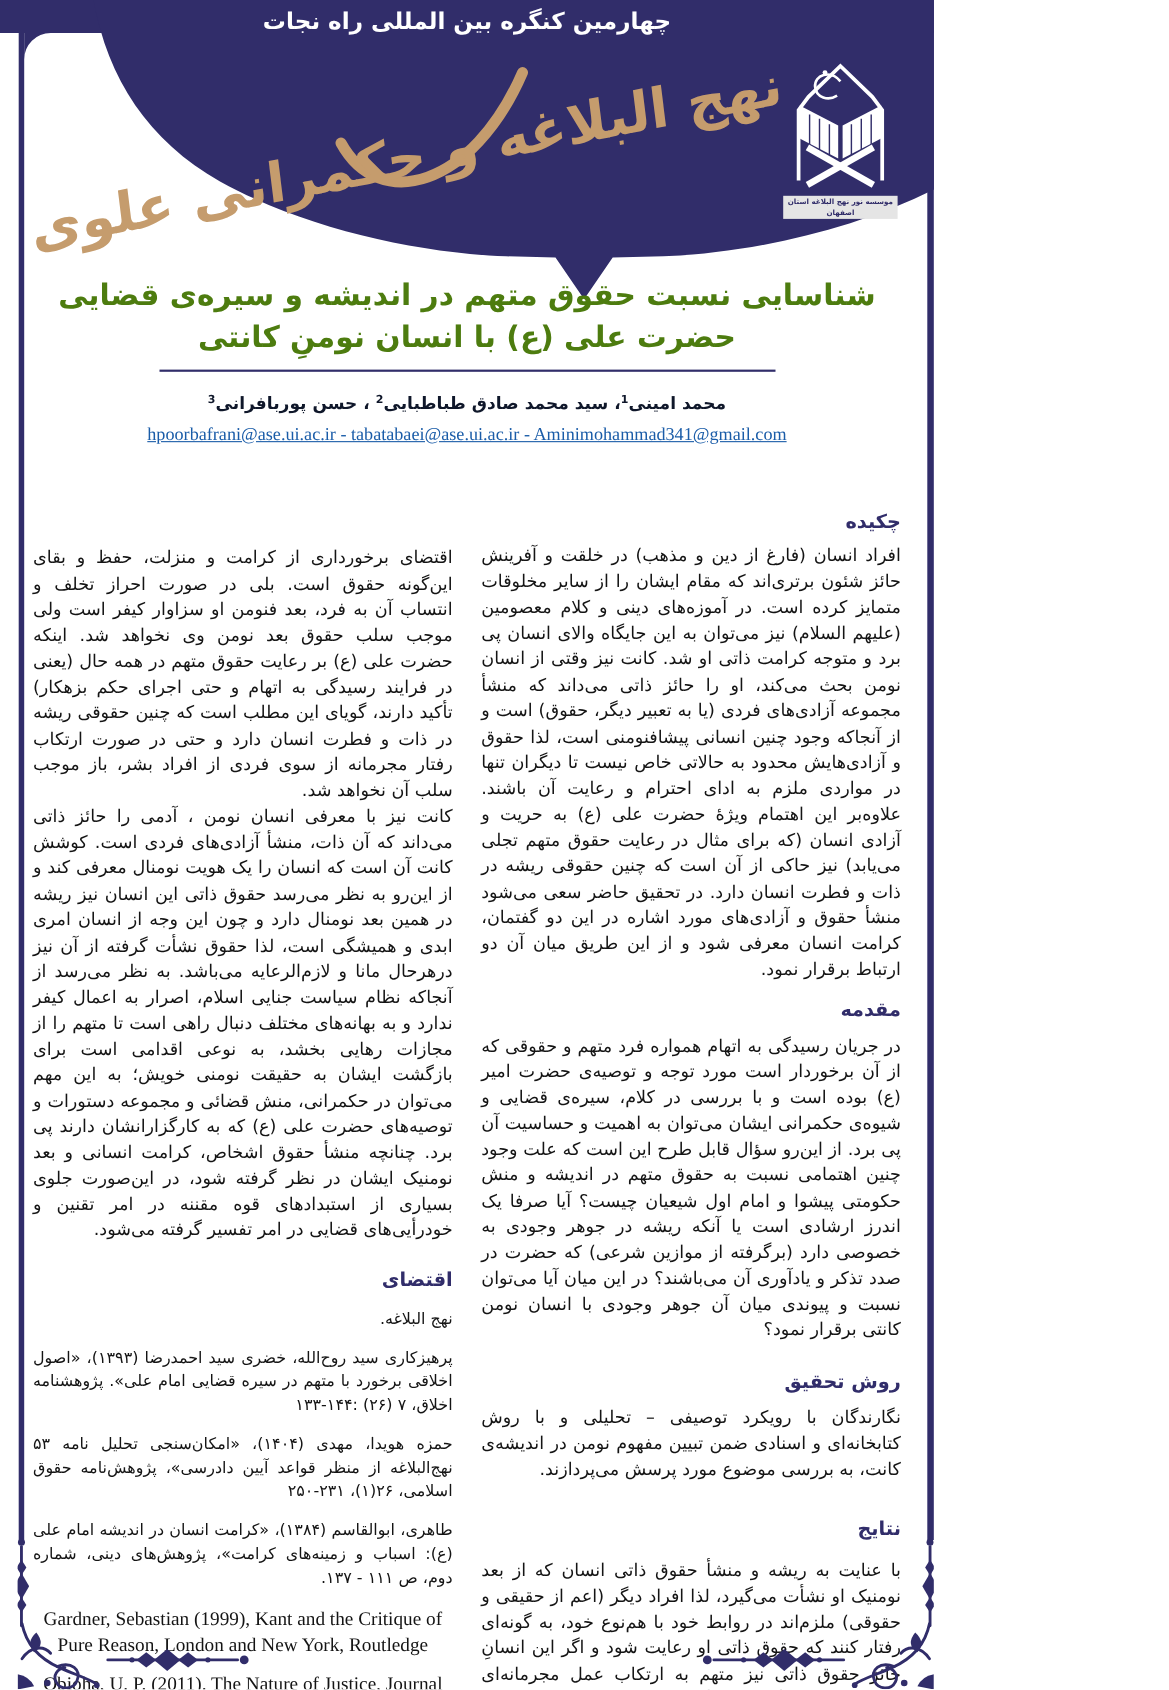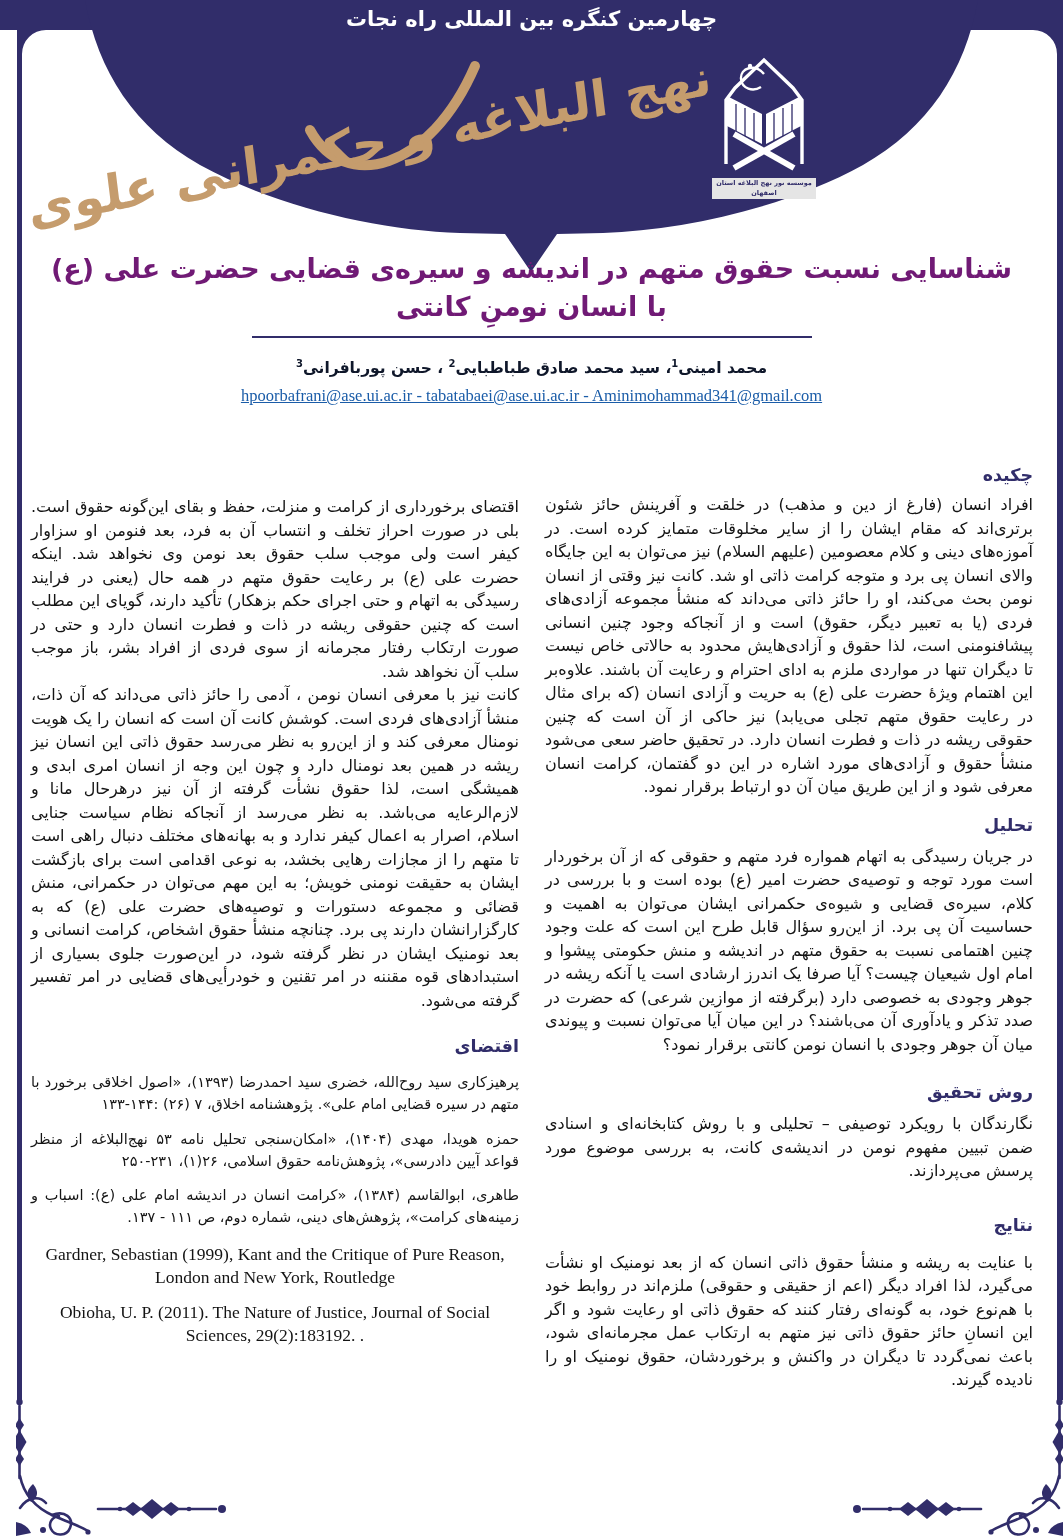--- a/index.html
+++ b/index.html
@@ -1,16 +1,16 @@
 <!DOCTYPE html>
 <html lang="fa"><head>
 <meta charset="utf-8">
 <style>
   html,body{margin:0;padding:0;background:#ffffff;}
-  .page{position:relative;width:1063px;height:1536px;background:#fff;overflow:hidden;
+  .page{position:relative;width:849px;height:1536px;background:#fff;overflow:hidden;
         font-family:"DejaVu Sans",sans-serif;}
   
   .hdr-svg{position:absolute;top:0;left:0;z-index:1;}
   .congress-line{position:absolute;top:7px;left:0;right:0;text-align:center;z-index:3;
         color:#ffffff;font-weight:bold;font-size:21px;letter-spacing:.5px;direction:rtl;}
   .calligraphy{position:absolute;top:92px;left:255px;width:460px;z-index:3;
         color:#c59c6d;font-size:50px;font-weight:bold;text-align:center;direction:rtl;
         transform:rotate(-11deg) skewX(-4deg);white-space:nowrap;}
   .swash{position:absolute;top:52px;left:300px;z-index:3;}
   .logo{position:absolute;top:42px;left:712px;width:104px;z-index:4;text-align:center;}
@@ -18,21 +18,21 @@
         font-size:6.5px;font-weight:bold;line-height:1.6;direction:rtl;}
   
   .edge{position:absolute;background:#312d6a;z-index:0;}
   .edge-left{left:17px;top:28px;width:5px;height:1372px;}
   .edge-right{right:0;top:28px;width:6px;height:1372px;}
   .corner{position:absolute;bottom:0;z-index:2;}
   .corner-right{right:0;}
   .corner-left{left:16px;transform:scaleX(-1);}
   
   .title-block{position:absolute;top:250px;left:40px;right:40px;text-align:center;z-index:2;}
-  .paper-title{direction:rtl;color:#701a75;font-size:27px;font-weight:bold;line-height:1.4;margin:0;}
+  .paper-title{direction:rtl;color:#4d7c0f;font-size:27px;font-weight:bold;line-height:1.4;margin:0;}
   .title-rule{width:560px;height:2px;background:#312d6a;margin:10px auto 0;}
   .authors{direction:rtl;color:#0f172a;font-weight:bold;font-size:15.5px;margin-top:20px;}
   .authors sup{font-size:10px;}
   .emails{direction:ltr;margin-top:9px;font-family:"Liberation Serif",serif;
         font-size:16.5px;color:#1a5ca8;text-decoration:underline;cursor:pointer;}
   
   .columns{position:absolute;top:428px;left:30px;right:30px;z-index:2;
         direction:rtl;display:flex;gap:26px;margin-top:37px;}
   .col{width:488px;text-align:justify;}
   .col p{margin:0;font-size:16px;line-height:1.47;color:#141414;}
@@ -99,36 +99,37 @@
     <div class="authors"><span>محمد امینی</span><sup>1</sup><span>، </span><span>سید محمد صادق طباطبایی</span><sup>2</sup><span> ، </span><span>حسن پوربافرانی</span><sup>3</sup></div>
     <div class="emails">hpoorbafrani@ase.ui.ac.ir - tabatabaei@ase.ui.ac.ir -  Aminimohammad341@gmail.com</div>
   </div>
 
   <div class="columns">
 
     <div class="col col-right">
       <h3 class="h-abstract">چکیده</h3>
       <p>افراد انسان (فارغ از دین و مذهب) در خلقت و آفرینش حائز شئون برتری‌اند که مقام ایشان را از سایر مخلوقات متمایز کرده است. در آموزه‌های دینی و کلام معصومین (علیهم السلام) نیز می‌توان به این جایگاه والای انسان پی برد و متوجه کرامت ذاتی او شد. کانت نیز وقتی از انسان نومن بحث می‌کند، او را حائز ذاتی می‌داند که منشأ مجموعه آزادی‌های فردی (یا به تعبیر دیگر، حقوق) است و از آنجاکه وجود چنین انسانی پیشافنومنی است، لذا حقوق و آزادی‌هایش محدود به حالاتی خاص نیست تا دیگران تنها در مواردی ملزم به ادای احترام و رعایت آن باشند. علاوه‌بر این اهتمام ویژهٔ حضرت علی (ع) به حریت و آزادی انسان (که برای مثال در رعایت حقوق متهم تجلی می‌یابد) نیز حاکی از آن است که چنین حقوقی ریشه در ذات و فطرت انسان دارد. در تحقیق حاضر سعی می‌شود منشأ حقوق و آزادی‌های مورد اشاره در این دو گفتمان، کرامت انسان معرفی شود و از این طریق میان آن دو ارتباط برقرار نمود.</p>
 
-      <h3 class="h-intro">تحلیل</h3>
+      <h3 class="h-intro">مقدمه</h3>
       <p>در جریان رسیدگی به اتهام همواره فرد متهم و حقوقی که از آن برخوردار است مورد توجه و توصیه‌ی حضرت امیر (ع) بوده است و با بررسی در کلام، سیره‌ی قضایی و شیوه‌ی حکمرانی ایشان می‌توان به اهمیت و حساسیت آن پی برد. از این‌رو سؤال قابل طرح این است که علت وجود چنین اهتمامی نسبت به حقوق متهم در اندیشه و منش حکومتی پیشوا و امام اول شیعیان چیست؟ آیا صرفا یک اندرز ارشادی است یا آنکه ریشه در جوهر وجودی به خصوصی دارد (برگرفته از موازین شرعی) که حضرت در صدد تذکر و یادآوری آن می‌باشند؟ در این میان آیا می‌توان نسبت و پیوندی میان آن جوهر وجودی با انسان نومن کانتی برقرار نمود؟</p>
 
       <h3 class="h-method">روش تحقیق</h3>
       <p>نگارندگان با رویکرد توصیفی – تحلیلی و با روش کتابخانه‌ای و اسنادی ضمن تبیین مفهوم نومن در اندیشه‌ی کانت، به بررسی موضوع مورد پرسش می‌پردازند.</p>
 
       <h3 class="h-results">نتایج</h3>
       <p>با عنایت به ریشه و منشأ حقوق ذاتی انسان که از بعد نومنیک او نشأت می‌گیرد، لذا افراد دیگر (اعم از حقیقی و حقوقی) ملزم‌اند در روابط خود با هم‌نوع خود، به گونه‌ای رفتار کنند که حقوق ذاتی او رعایت شود و اگر این انسانِ حائز حقوق ذاتی نیز متهم به ارتکاب عمل مجرمانه‌ای شود، باعث نمی‌گردد تا دیگران در واکنش و برخوردشان، حقوق نومنیک او را نادیده گیرند.</p>
     </div>
 
     <div class="col col-left">
       <p>اقتضای برخورداری از کرامت و منزلت، حفظ و بقای این‌گونه حقوق است. بلی در صورت احراز تخلف و انتساب آن به فرد، بعد فنومن او سزاوار کیفر است ولی موجب سلب حقوق بعد نومن وی نخواهد شد. اینکه حضرت علی (ع) بر رعایت حقوق متهم در همه حال (یعنی در فرایند رسیدگی به اتهام و حتی اجرای حکم بزهکار) تأکید دارند، گویای این مطلب است که چنین حقوقی ریشه در ذات و فطرت انسان دارد و حتی در صورت ارتکاب رفتار مجرمانه از سوی فردی از افراد بشر، باز موجب سلب آن نخواهد شد.</p>
       <p>کانت نیز با معرفی انسان نومن ، آدمی را حائز ذاتی می‌داند که آن ذات، منشأ آزادی‌های فردی است. کوشش کانت آن است که انسان را یک هویت نومنال معرفی کند و از این‌رو به نظر می‌رسد حقوق ذاتی این انسان نیز ریشه در همین بعد نومنال دارد و چون این وجه از انسان امری ابدی و همیشگی است، لذا حقوق نشأت گرفته از آن نیز درهرحال مانا و لازم‌الرعایه می‌باشد. به نظر می‌رسد از آنجاکه نظام سیاست جنایی اسلام، اصرار به اعمال کیفر ندارد و به بهانه‌های مختلف دنبال راهی است تا متهم را از مجازات رهایی بخشد، به نوعی اقدامی است برای بازگشت ایشان به حقیقت نومنی خویش؛ به این مهم می‌توان در حکمرانی، منش قضائی و مجموعه دستورات و توصیه‌های حضرت علی (ع) که به کارگزارانشان دارند پی برد. چنانچه منشأ حقوق اشخاص، کرامت انسانی و بعد نومنیک ایشان در نظر گرفته شود، در این‌صورت جلوی بسیاری از استبدادهای قوه مقننه در امر تقنین و خودرأیی‌های قضایی در امر تفسیر گرفته می‌شود.</p>
 
       <h3 class="h-sources">اقتضای</h3>
 
+      <p class="ref-fa">نهج البلاغه.</p>
       <p class="ref-fa">پرهیزکاری سید روح‌الله، خضری سید احمدرضا (۱۳۹۳)، «اصول اخلاقی برخورد با متهم در سیره قضایی امام علی». پژوهشنامه اخلاق، ۷ (۲۶) :۱۴۴-۱۳۳</p>
       <p class="ref-fa">حمزه هویدا، مهدی (۱۴۰۴)، «امکان‌سنجی تحلیل نامه ۵۳ نهج‌البلاغه از منظر قواعد آیین دادرسی»، پژوهش‌نامه حقوق اسلامی، ۲۶(۱)، ۲۳۱-۲۵۰</p>
       <p class="ref-fa">طاهری، ابوالقاسم (۱۳۸۴)، «کرامت انسان در اندیشه امام علی (ع): اسباب و زمینه‌های کرامت»، پژوهش‌های دینی، شماره دوم، ص ۱۱۱ - ۱۳۷.</p>
 
       <div class="refs-en">
         <p class="ref-en">Gardner, Sebastian (1999), Kant and the Critique of Pure Reason, London and New York, Routledge</p>
         <p class="ref-en">Obioha, U. P. (2011). The Nature of Justice, Journal of Social Sciences, 29(2):183192. .</p>
       </div>
     </div>
   </div>

